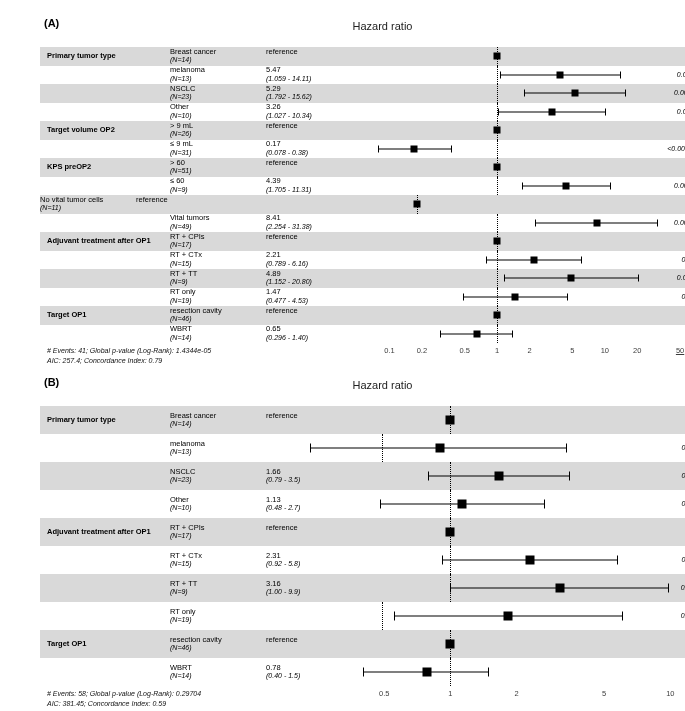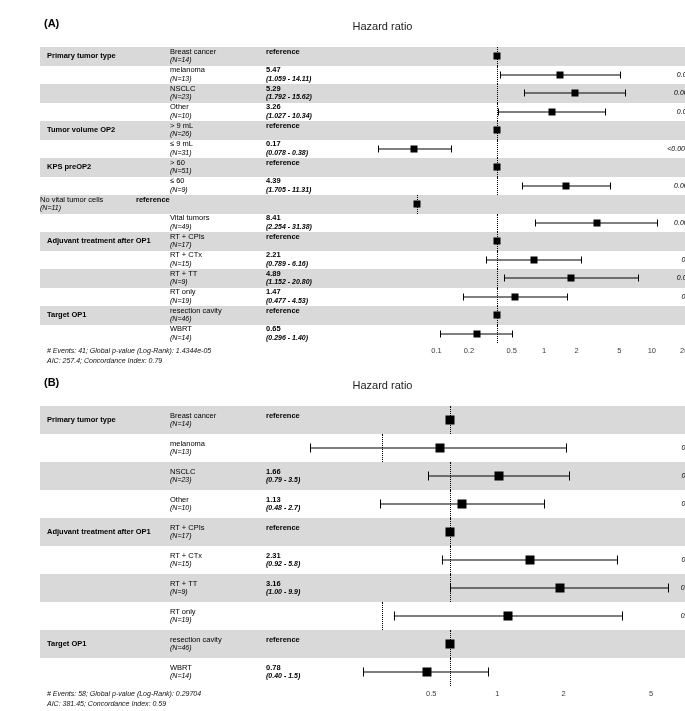--- a/index.html
+++ b/index.html
@@ -15,37 +15,37 @@
   .panel-tag { position: absolute; left: 4px; top: 1px; font-weight: bold; font-size: 11px; color: #000; }
   .panel-title { text-align: center; font-size: 11px; padding-top: 4px; color: #222; }
   .rows { margin-top: 15px; }
   .row { display: flex; align-items: stretch; }
   .panel-a .row { height: 18.5px; }
   .panel-b .row { height: 28px; }
   .row.stripe { background: #d9d9d9; }
   .cell { display: flex; flex-direction: column; justify-content: center; font-size: 7.5px; line-height: 8.5px; color: #000; }
   .cell.group { width: 130px; padding-left: 7px; font-weight: bold; }
   .cell.level { width: 96px; }
-  .cell.estimate { width: 92px; font-weight: bold; }
+  .cell.estimate { width: 92px; }
   .sub { font-style: italic; font-size: 7px; min-height: 8.5px; }
   .cell.plot { flex: 1; position: relative; margin-right: 4px; }
   .refline { position: absolute; top: 0; bottom: 0; width: 0; border-left: 1px dotted #000; }
   .ci { position: absolute; top: 50%; transform: translateY(-50%); height: 7px;
         border-left: 1px solid #000; border-right: 1px solid #000; }
   .panel-b .ci { height: 9px; }
   .ci::before { content: ""; position: absolute; left: 0; right: 0; top: 50%; margin-top: -0.5px; border-top: 1px solid #000; }
   .marker { position: absolute; top: 50%; transform: translate(-50%, -50%); background: #000; }
   .panel-a .marker { width: 7px; height: 7px; }
   .panel-b .marker { width: 9px; height: 9px; }
   .pval { position: absolute; right: 22px; top: 50%; transform: translateY(-50%);
           font-style: italic; font-size: 7px; white-space: nowrap; color: #000; }
   .bottom { position: relative; height: 26px; }
   .notes { position: absolute; left: 7px; top: 3px; font-style: italic; font-size: 7px; line-height: 9.5px; color: #111; }
   .axis { position: absolute; left: 318px; right: 4px; top: 3px; height: 12px; }
-  .axis .tick { position: absolute; top: 0; transform: translateX(-50%); font-size: 7.5px; color: #3c3c3c; margin-left: 47px; }
+  .axis .tick { position: absolute; top: 0; transform: translateX(-50%); font-size: 7.5px; color: #3c3c3c; }
 </style>
 </head>
 <body>
 
 <figure class="figure">
 
   <section class="panel panel-a">
     <div class="panel-tag">(A)</div>
     <div class="panel-title">Hazard ratio</div>
     <div class="rows">
@@ -109,21 +109,21 @@
             <div class="sub">(1.027 - 10.34)</div>
           </div>
           <div class="cell plot">
             <div class="refline" style="left: 38.3327%;"></div>
             <div class="ci" style="left: 38.6759%; width: 29.7469%;"></div>
             <div class="marker" style="left: 53.5544%;"></div>
             <div class="pval">0.045 *</div>
           </div>
         </div>
         <div class="row stripe">
-          <div class="cell group">Tumor volume OP2</div>
+          <div class="cell group">Target volume OP2</div>
           <div class="cell level">
             <div class="main">&gt; 9 mL</div>
             <div class="sub">(N=26)</div>
           </div>
           <div class="cell estimate">
             <div class="main">reference</div>
             <div class="sub"></div>
           </div>
           <div class="cell plot">
             <div class="refline" style="left: 38.3327%;"></div>

